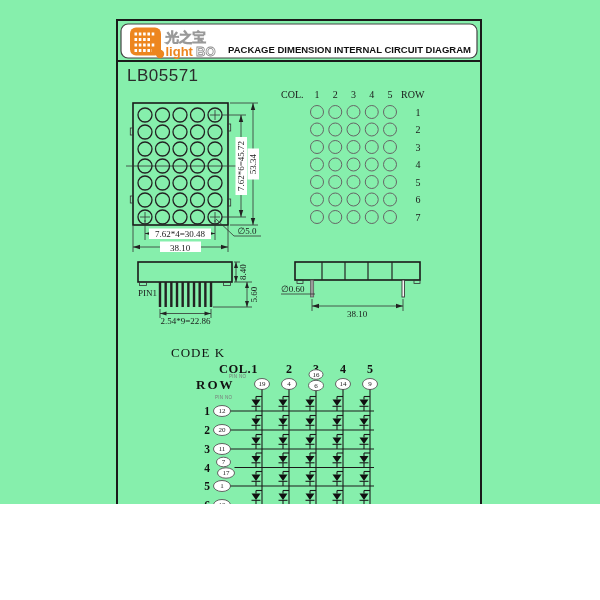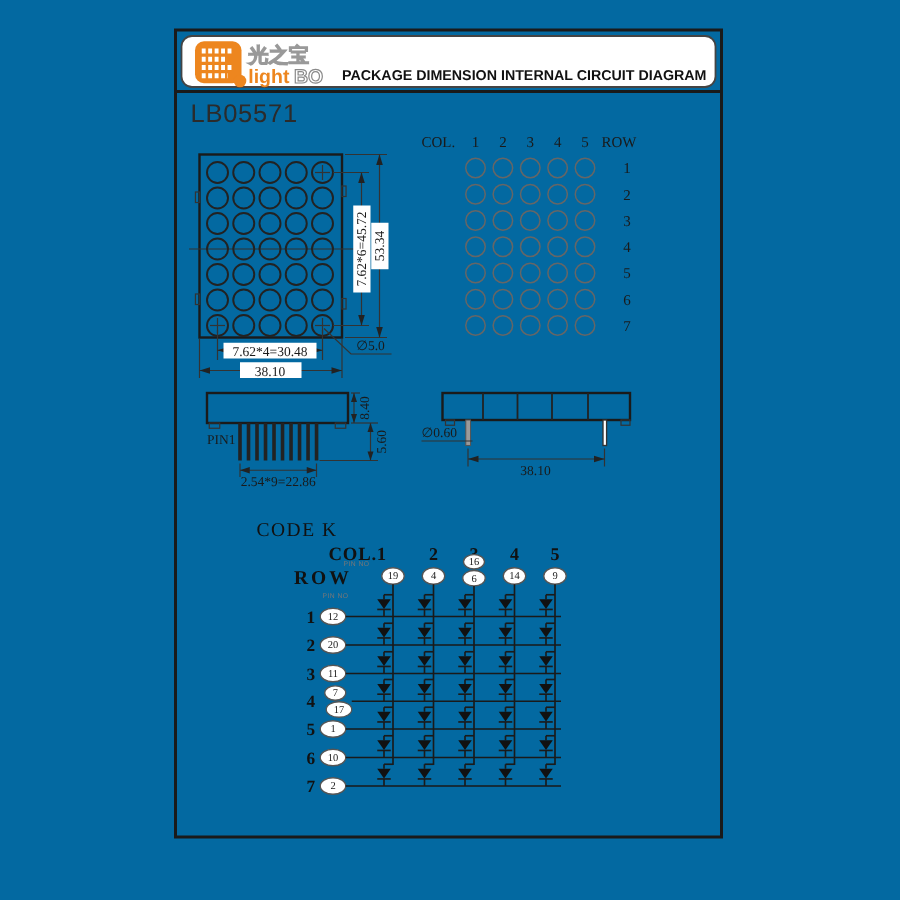--- a/index.html
+++ b/index.html
@@ -1,16 +1,16 @@
 <!DOCTYPE html>
 <html><head>
 <meta charset="utf-8">
 <style>
   html,body{margin:0;padding:0;background:#fff;}
-  .page{position:relative;width:600px;height:600px;background:#0369a1;overflow:hidden;
+  .page{position:relative;width:600px;height:504px;background:#86efac;overflow:hidden;
         font-family:"Liberation Sans",sans-serif;}
   svg text{user-select:none;}
   .ln  {stroke:#222;stroke-width:1.2;fill:none;}
   .ln2 {stroke:#1a1a1a;stroke-width:1.6;fill:none;}
   .thin{stroke:#333;stroke-width:0.8;fill:none;}
   .w   {stroke:#1a1a1a;stroke-width:1.1;fill:none;}
   .c1  {stroke:#222;stroke-width:1.3;fill:none;}
   .c2  {stroke:#666;stroke-width:1;fill:none;}
   .pe  {stroke:#555;stroke-width:0.9;fill:#fff;}
   .df  {fill:#111;stroke:none;}

